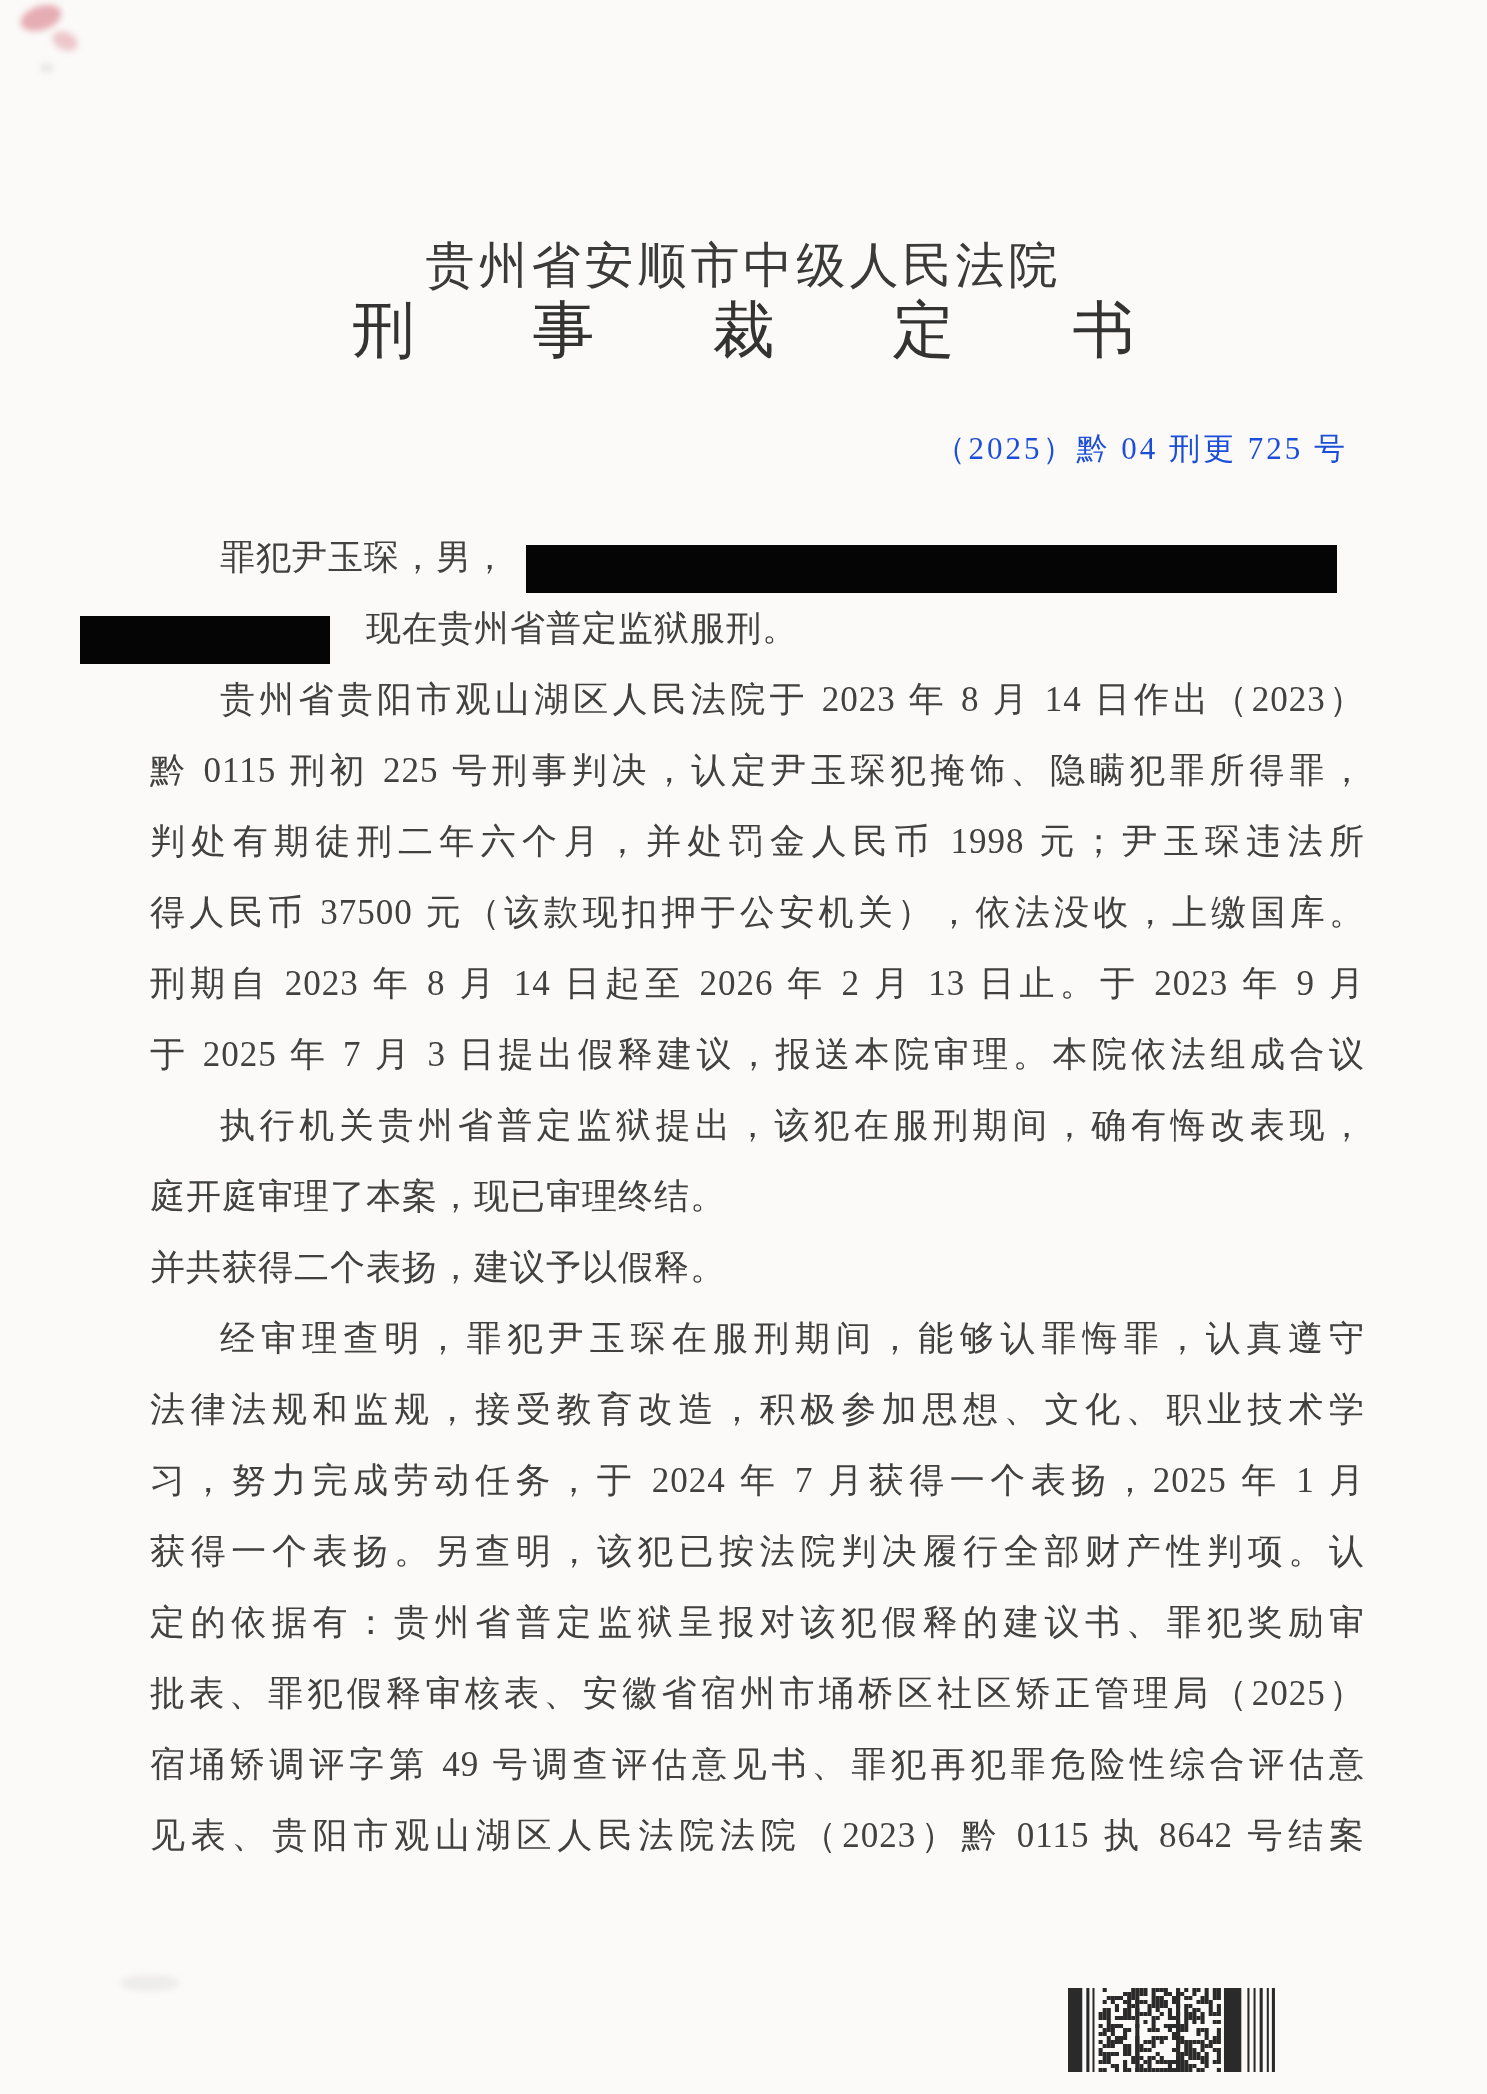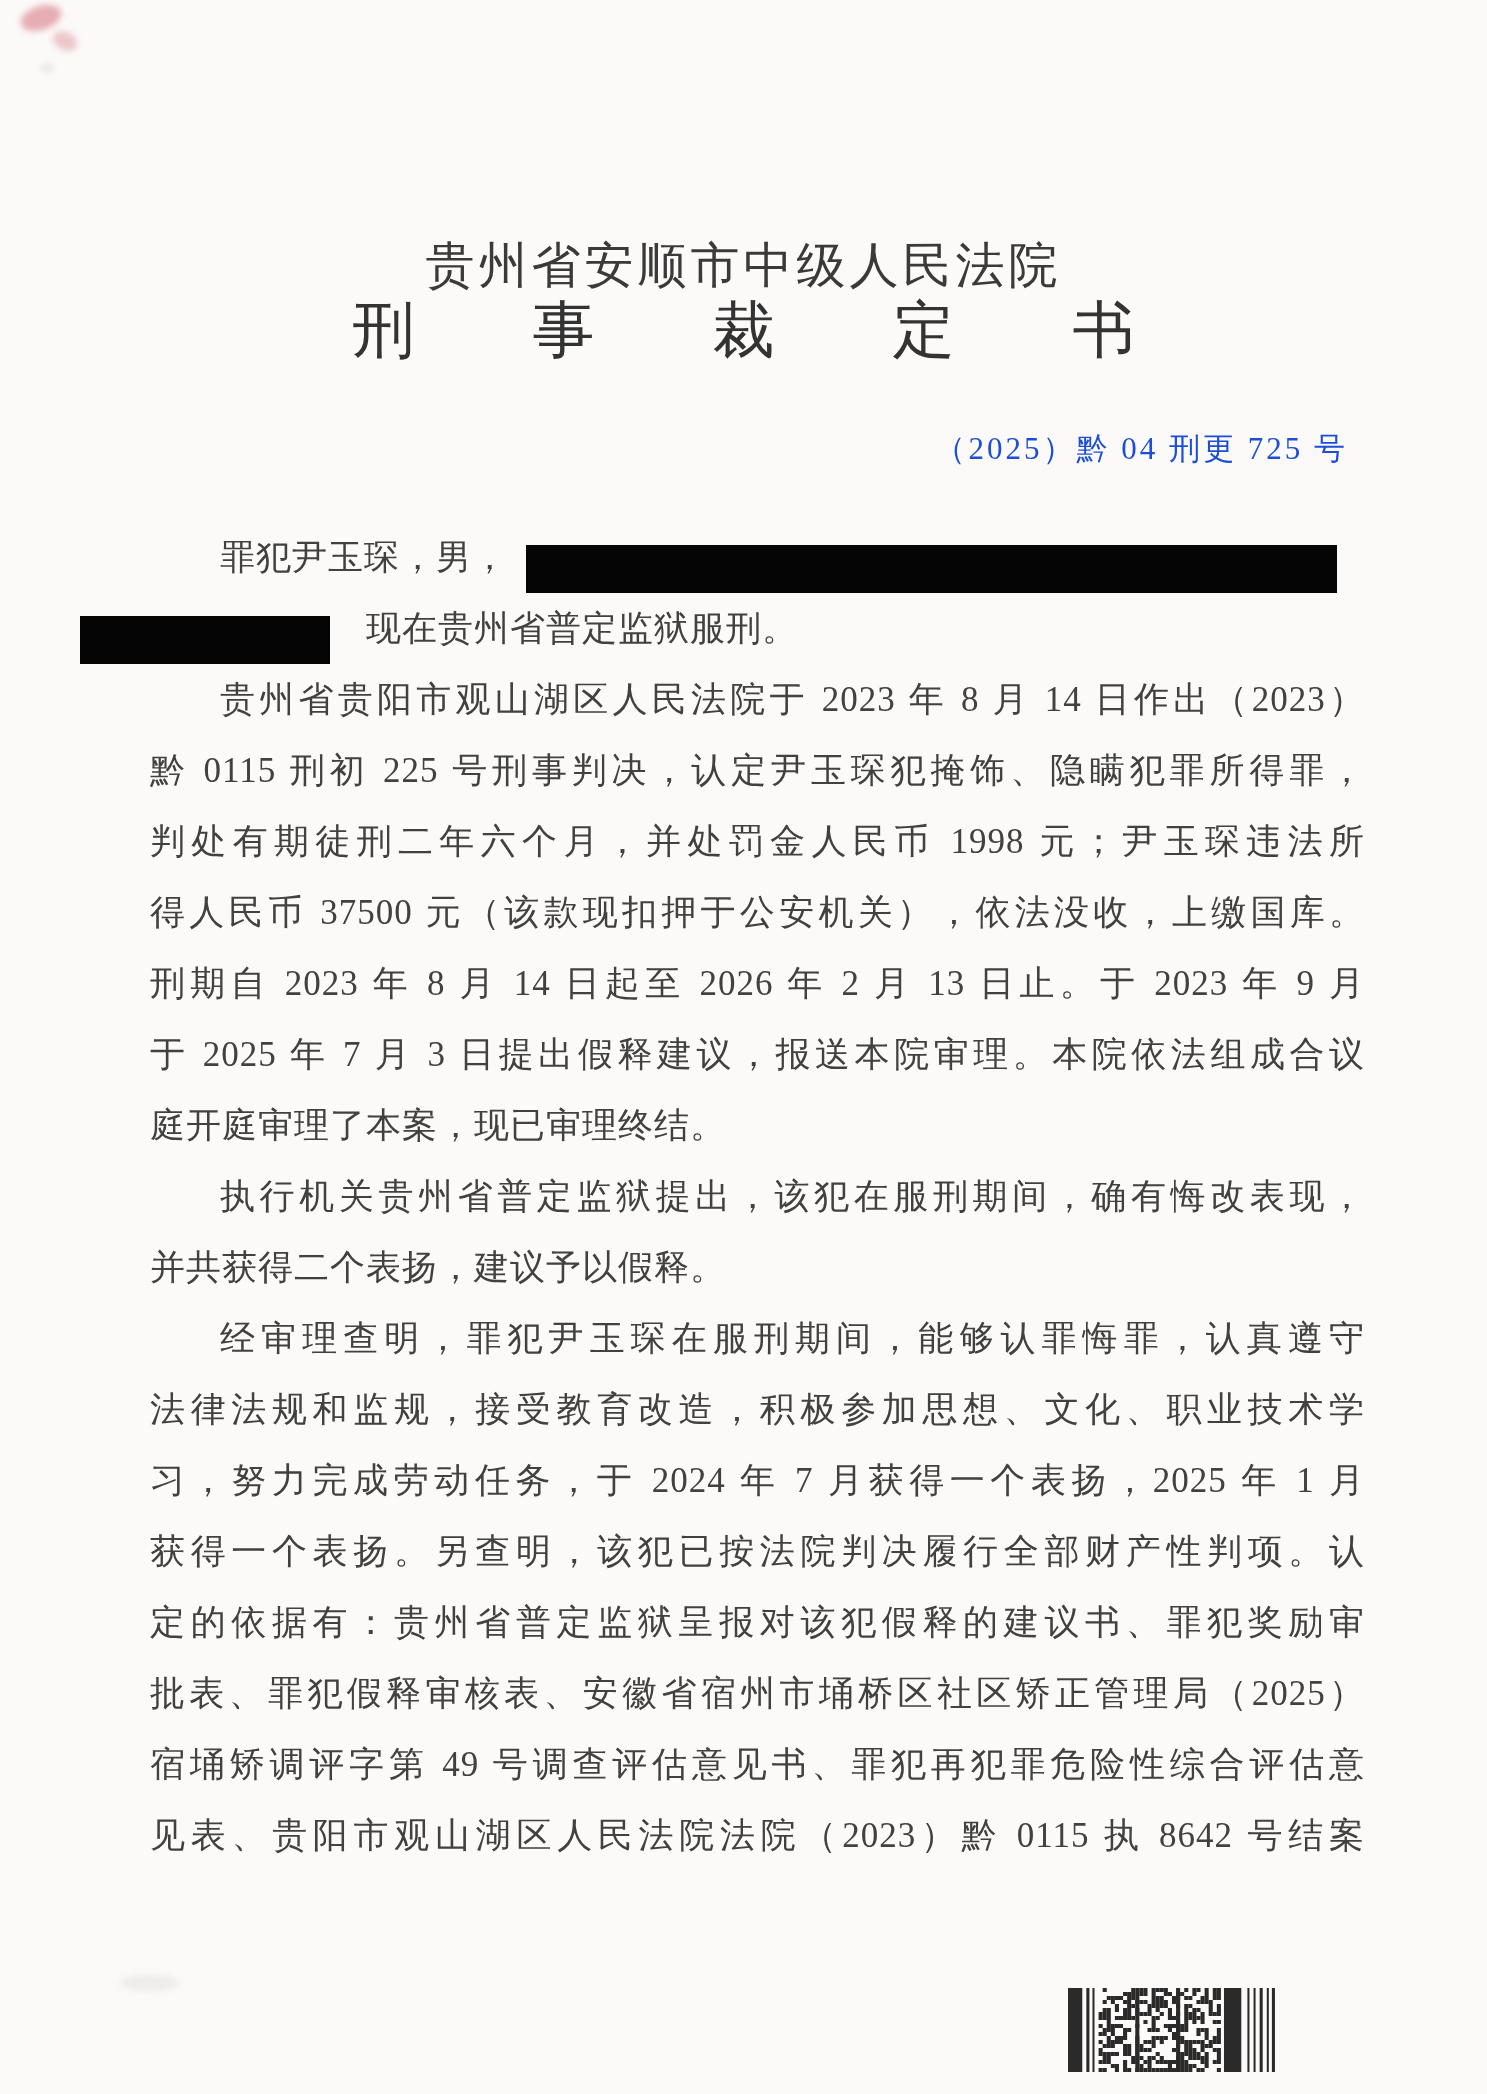--- a/index.html
+++ b/index.html
@@ -115,22 +115,22 @@
       <span class="redact lead"></span>
       <span>现在贵州省普定监狱服刑。</span>
     </div>
 
     <div class="line just indent">贵州省贵阳市观山湖区人民法院于 2023 年 8 月 14 日作出（2023）</div>
     <div class="line just">黔 0115 刑初 225 号刑事判决，认定尹玉琛犯掩饰、隐瞒犯罪所得罪，</div>
     <div class="line just">判处有期徒刑二年六个月，并处罚金人民币 1998 元；尹玉琛违法所</div>
     <div class="line just">得人民币 37500 元（该款现扣押于公安机关），依法没收，上缴国库。</div>
     <div class="line just">刑期自 2023 年 8 月 14 日起至 2026 年 2 月 13 日止。于 2023 年 9 月</div>
     <div class="line just">于 2025 年 7 月 3 日提出假释建议，报送本院审理。本院依法组成合议</div>
+    <div class="line just indent">执行机关贵州省普定监狱提出，该犯在服刑期间，确有悔改表现，</div>
     <div class="line">庭开庭审理了本案，现已审理终结。</div>
-    <div class="line just indent">执行机关贵州省普定监狱提出，该犯在服刑期间，确有悔改表现，</div>
     <div class="line">并共获得二个表扬，建议予以假释。</div>
     <div class="line just indent">经审理查明，罪犯尹玉琛在服刑期间，能够认罪悔罪，认真遵守</div>
     <div class="line just">法律法规和监规，接受教育改造，积极参加思想、文化、职业技术学</div>
     <div class="line just">习，努力完成劳动任务，于 2024 年 7 月获得一个表扬，2025 年 1 月</div>
     <div class="line just">获得一个表扬。另查明，该犯已按法院判决履行全部财产性判项。认</div>
     <div class="line just">定的依据有：贵州省普定监狱呈报对该犯假释的建议书、罪犯奖励审</div>
     <div class="line just">批表、罪犯假释审核表、安徽省宿州市埇桥区社区矫正管理局（2025）</div>
     <div class="line just">宿埇矫调评字第 49 号调查评估意见书、罪犯再犯罪危险性综合评估意</div>
     <div class="line just">见表、贵阳市观山湖区人民法院法院（2023）黔 0115 执 8642 号结案</div>
 

